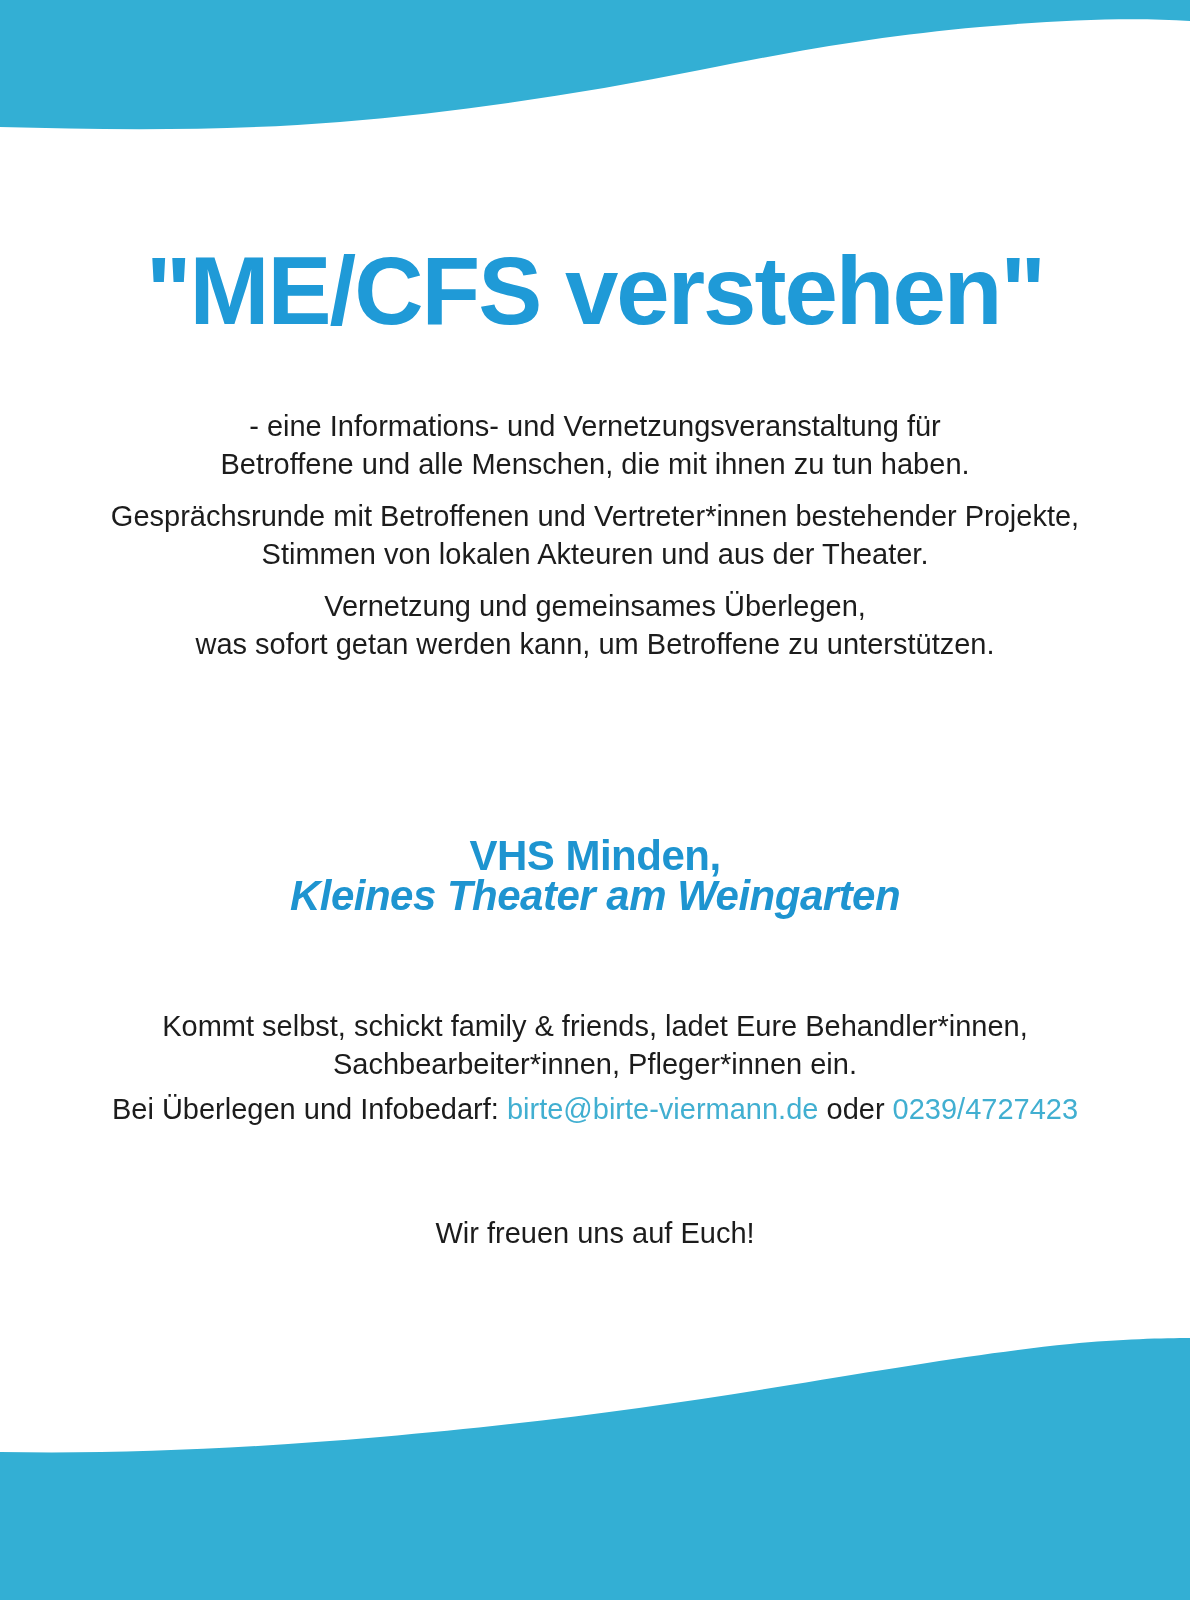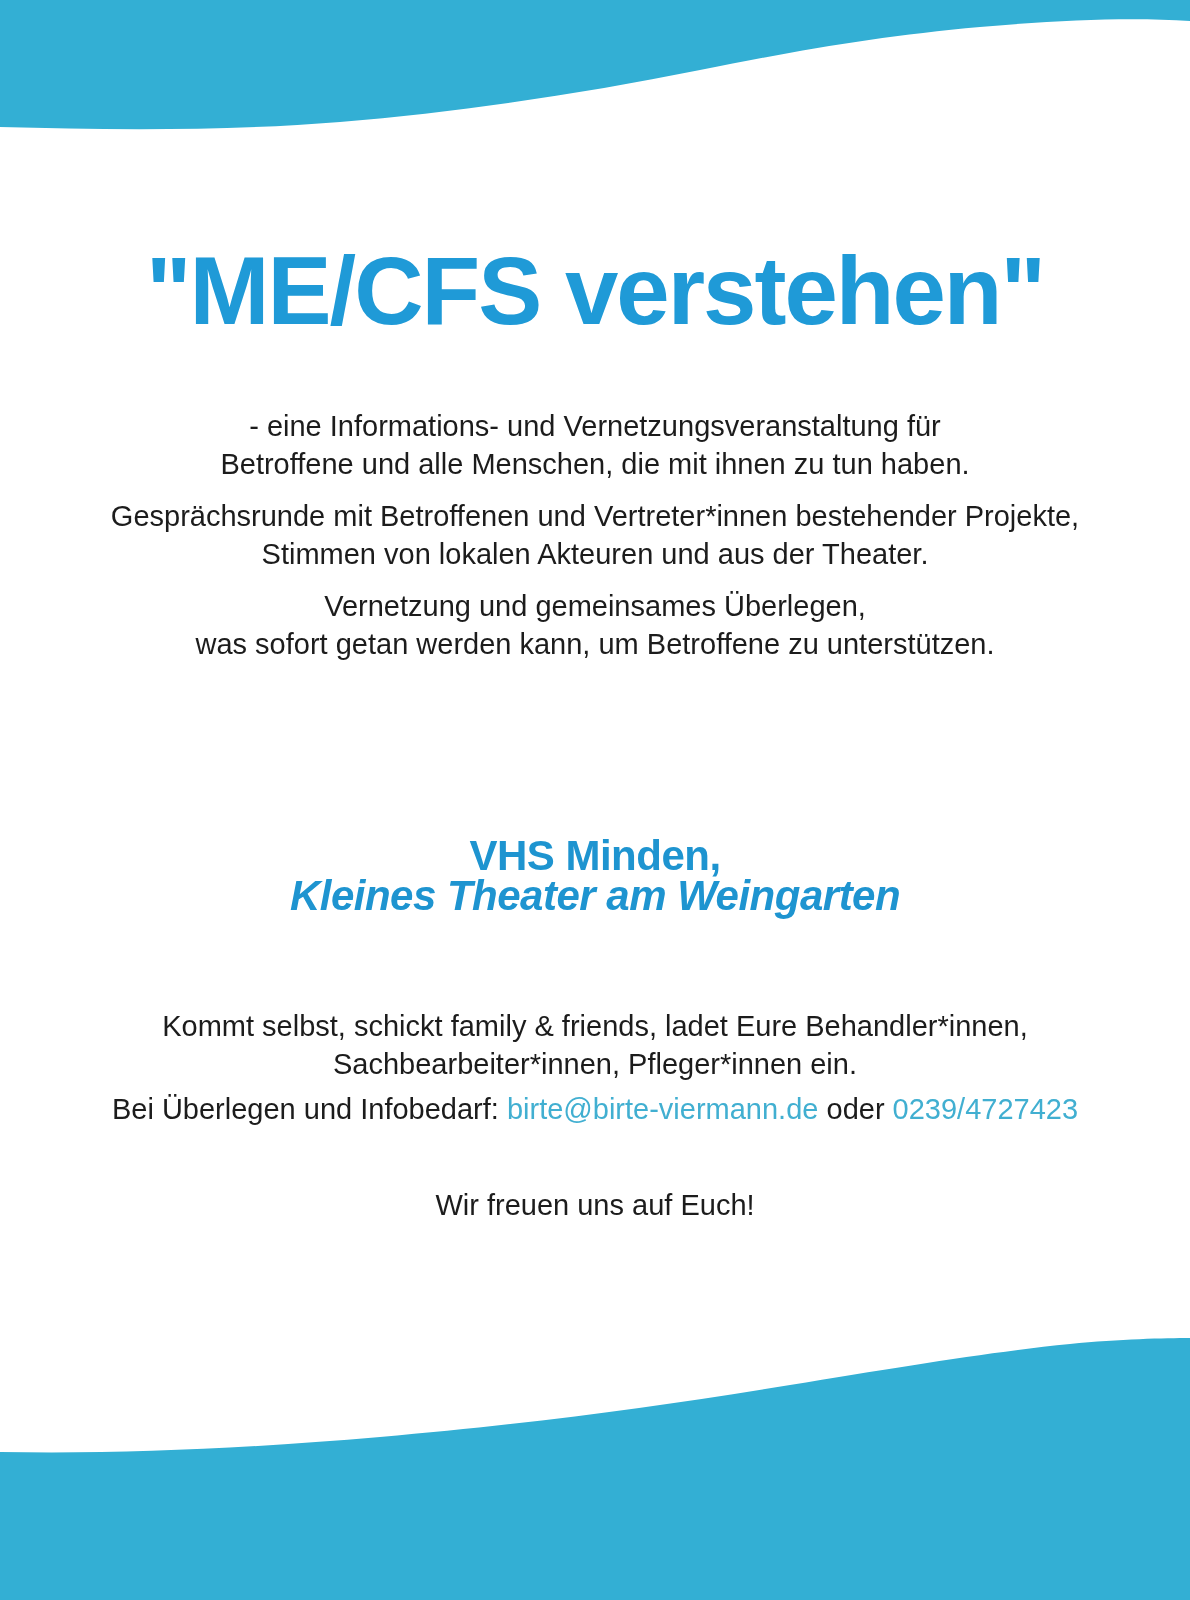--- a/index.html
+++ b/index.html
@@ -44,21 +44,21 @@
     text-align: center;
     font-size: 29px;
     line-height: 38px;
     color: #1c1c1c;
   }
   .para-intro      { top: 407px; }
   .para-discussion { top: 497px; }
   .para-networking { top: 587px; }
   .para-invite     { top: 1007px; }
   .para-contact    { top: 1090px; }
-  .para-closing    { top: 1186px; }
+  .para-closing    { top: 1214px; }
 
   .event-line {
     position: absolute;
     left: 0;
     right: 0;
     text-align: center;
     font-size: 42px;
     font-weight: 700;
     letter-spacing: -0.5px;
     color: #1e94d0;

